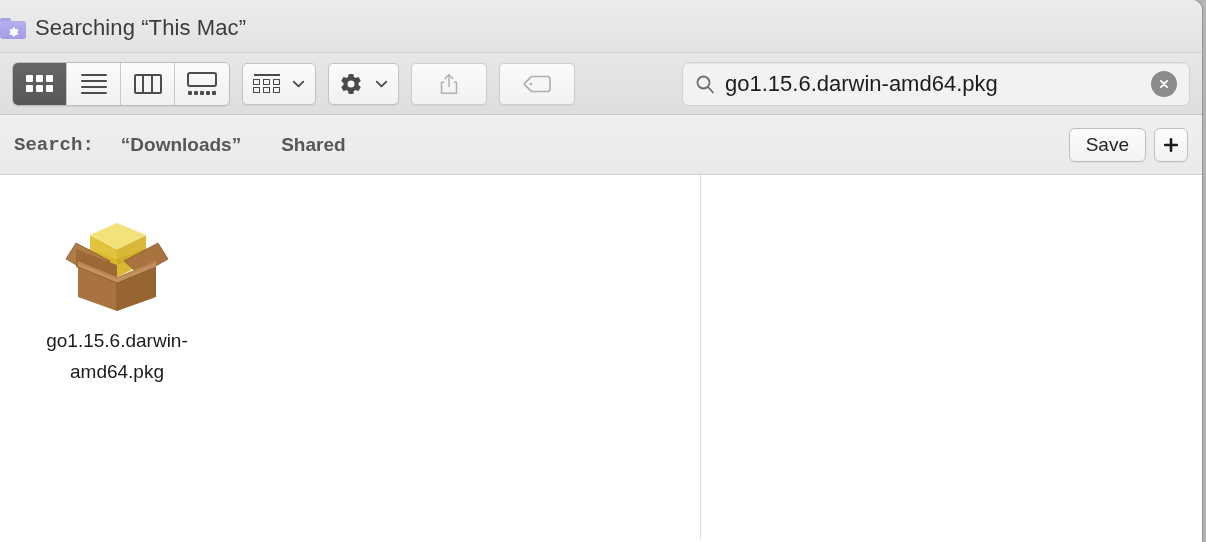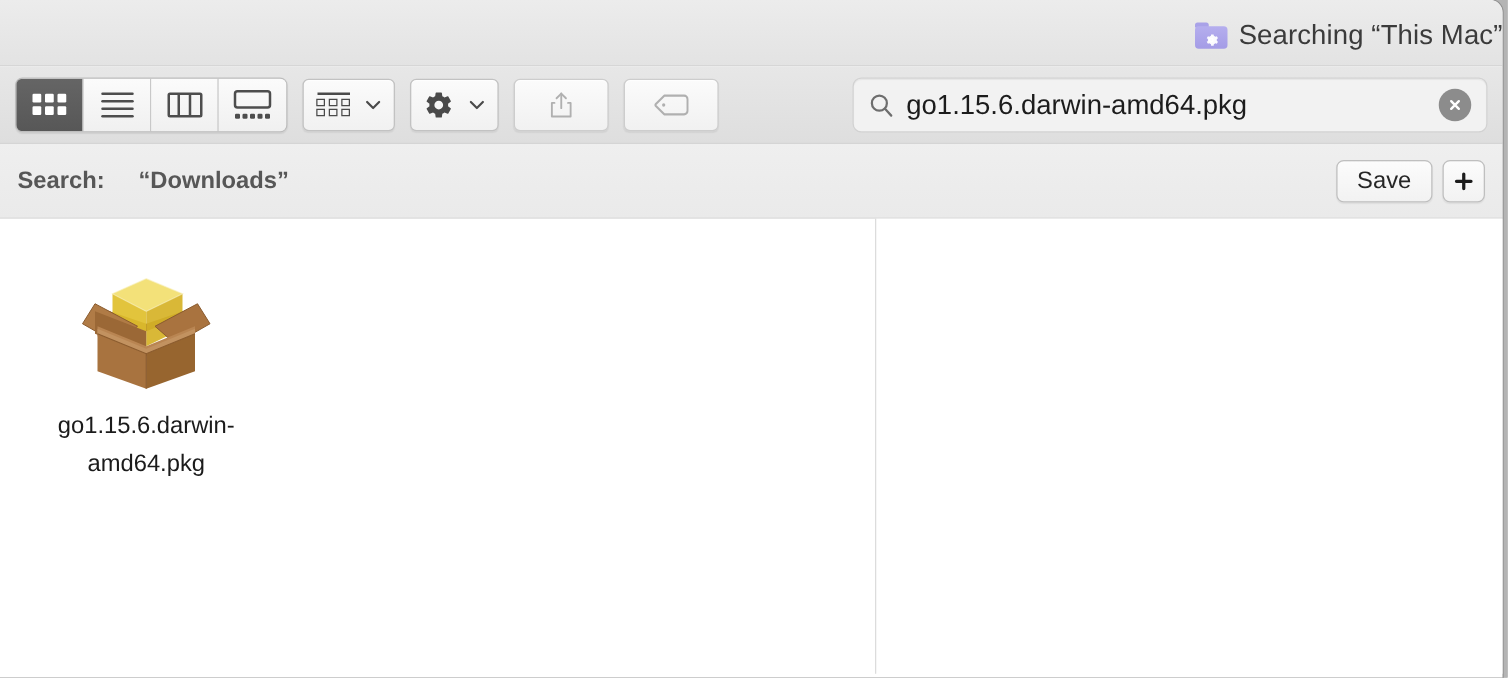--- a/index.html
+++ b/index.html
@@ -33,21 +33,21 @@
   }
 
   
   .titlebar {
     position: relative;
     height: 52px;
     background: linear-gradient(to bottom, #ececec 0%, #e3e3e3 100%);
     border-bottom: 1px solid #d6d6d6;
     display: flex;
     align-items: center;
-    justify-content: flex-end;
+    justify-content: flex-start;
   }
   .titlebar-inner {
     display: flex;
     align-items: center;
     gap: 9px;
     transform: translateY(2px);
   }
   .title-text {
     font-size: 22px;
     font-weight: 400;
@@ -246,20 +246,21 @@
     align-items: center;
     padding: 0 14px;
     box-sizing: border-box;
     gap: 14px;
   }
   .scope-label {
     font-size: 19px;
     font-weight: bold;
     color: #575757;
     white-space: nowrap;
+    font-family: Liberation Mono, monospace;
   }
   .scope-item {
     font-size: 19px;
     font-weight: bold;
     color: #575757;
     padding: 5px 13px;
     border-radius: 7px;
     white-space: nowrap;
   }
   .scope-item.selected {
@@ -455,20 +456,21 @@
           <svg viewBox="0 0 16 16" fill="none" stroke="currentColor" stroke-width="2.2" stroke-linecap="round">
             <path d="M4.5 4.5l7 7M11.5 4.5l-7 7"></path>
           </svg>
         </span>
       </div>
     </div>
 
     <div class="scopebar">
       <span class="scope-label">Search:</span>
       <span class="scope-item">“Downloads”</span>
+      <span class="scope-item">Shared</span>
 
       <span class="scope-right">
         <span class="save-btn">Save</span>
         <span class="plus-btn">
           <svg viewBox="0 0 18 18" fill="none" stroke="currentColor" stroke-width="2.6" stroke-linecap="round">
             <path d="M9 3.2v11.6M3.2 9h11.6"></path>
           </svg>
         </span>
       </span>
     </div>

